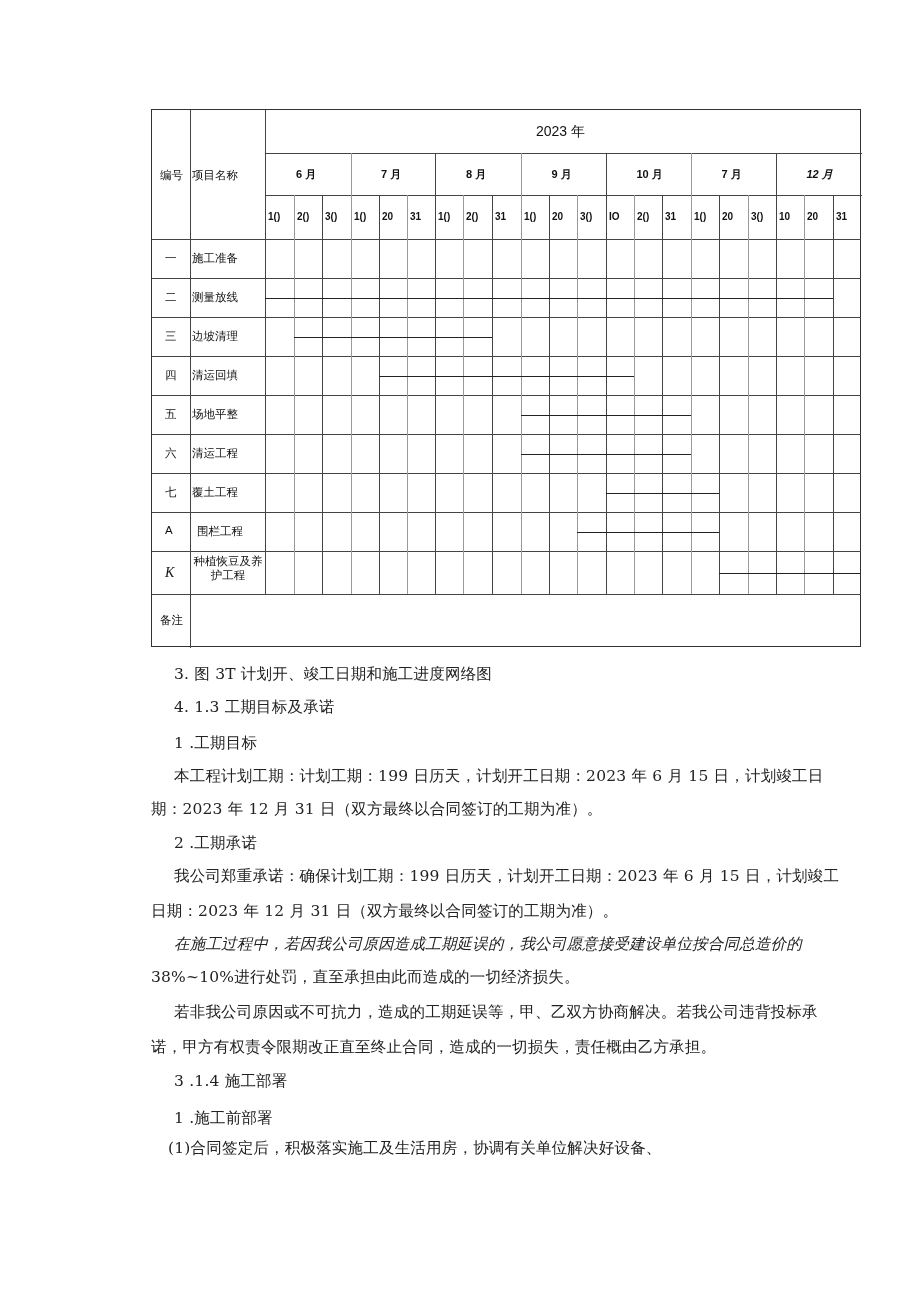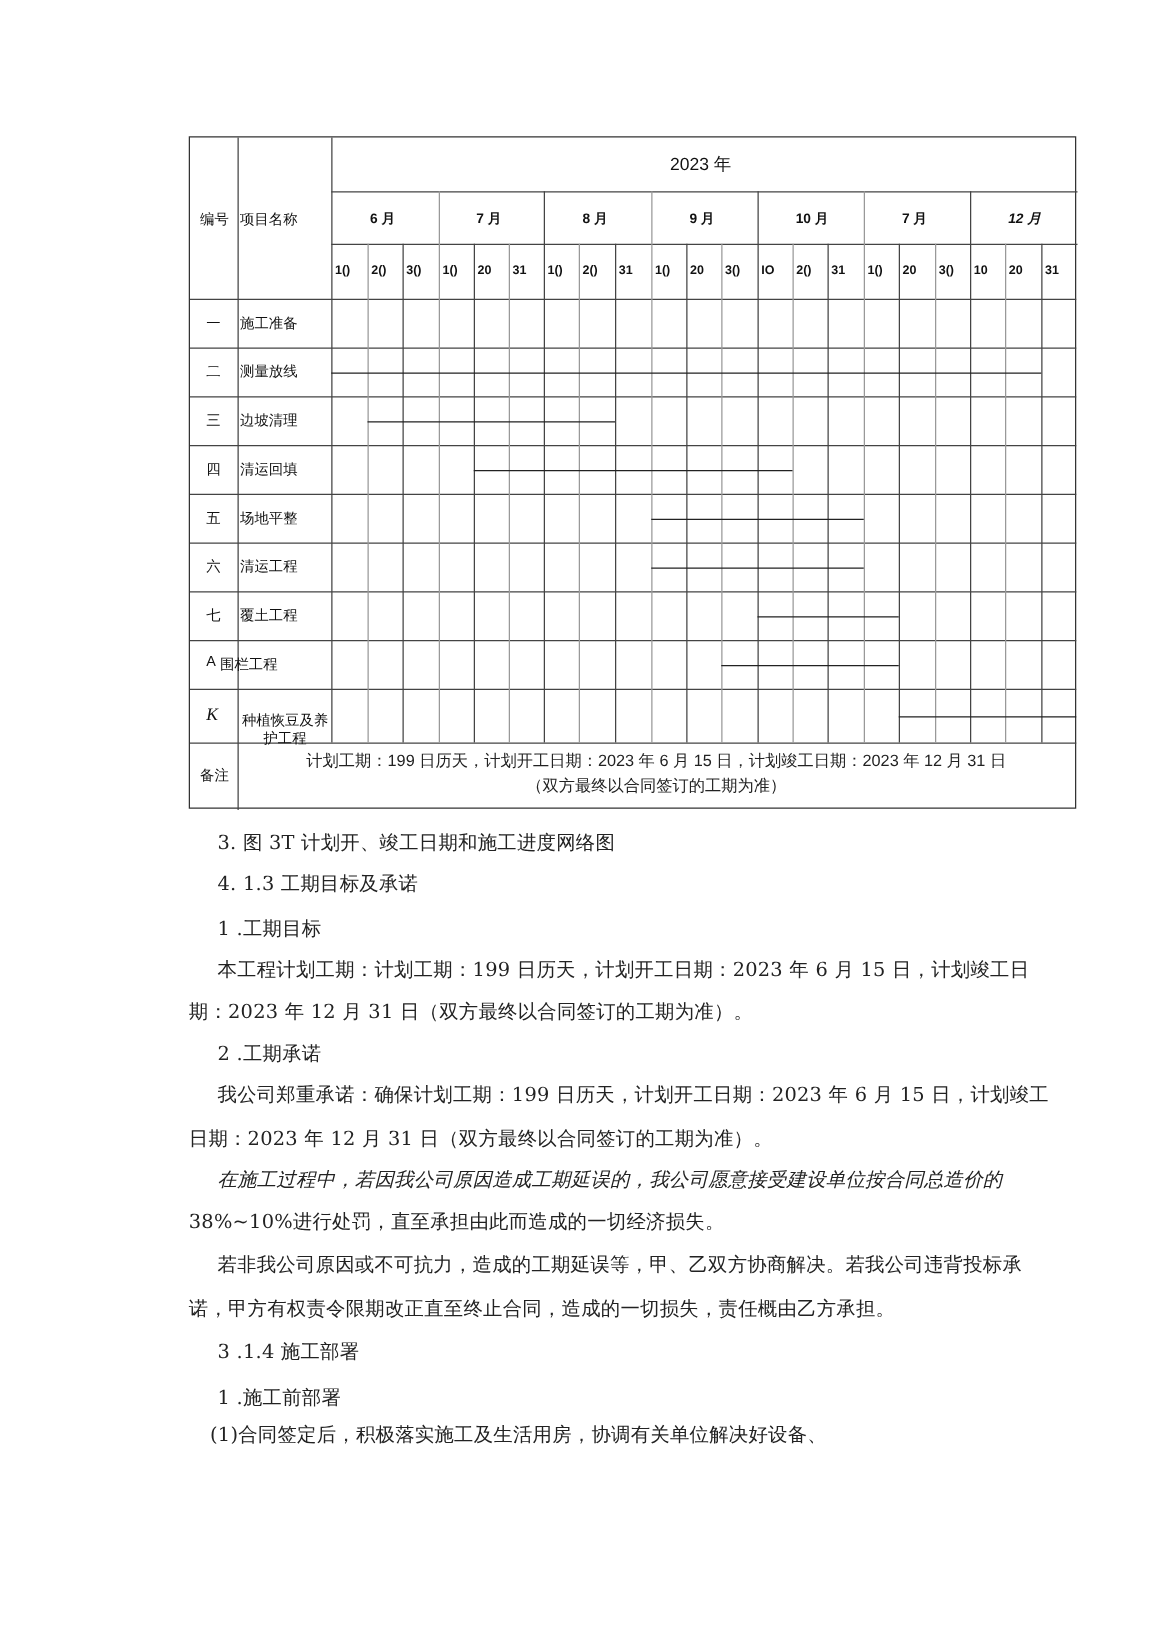--- a/index.html
+++ b/index.html
@@ -31,24 +31,20 @@
 </head>
 <body>
 
 <div class="gantt" id="gantt">
 
   <span class="cell-text" style="left:8px; top:58px;">编号</span>
   <span class="cell-text" style="left:40px; top:58px;">项目名称</span>
   <span class="cell-text year-label" style="left:384px; top:13px;">2023 年</span>
 
   <span class="cell-text" style="left:8px; top:503px;">备注</span>
-  <div class="remarks">
-    <div>计划工期：199 日历天，计划开工日期：2023 年 6 月 15 日，计划竣工日期：2023 年 12 月 31 日</div>
-    <div>（双方最终以合同签订的工期为准）</div>
-  </div>
 <div class="line-h" style="left: 113px; width: 597px; top: 43px;"></div>
     <div class="line-h" style="left: 113px; width: 597px; top: 85px;"></div>
     <div class="line-h" style="left: 0px; width: 709px; top: 129px;"></div>
     <div class="line-h" style="left: 0px; width: 709px; top: 168px;"></div>
     <div class="line-h" style="left: 0px; width: 709px; top: 207px;"></div>
     <div class="line-h" style="left: 0px; width: 709px; top: 246px;"></div>
     <div class="line-h" style="left: 0px; width: 709px; top: 285px;"></div>
     <div class="line-h" style="left: 0px; width: 709px; top: 324px;"></div>
     <div class="line-h" style="left: 0px; width: 709px; top: 363px;"></div>
     <div class="line-h" style="left: 0px; width: 709px; top: 402px;"></div>
@@ -112,23 +108,23 @@
     <span class="cell-text" style="left: 40px; top: 218.5px;">边坡清理</span>
     <span class="cell-text" style="left: 13px; top: 257.5px;">四</span>
     <span class="cell-text" style="left: 40px; top: 257.5px;">清运回填</span>
     <span class="cell-text" style="left: 13px; top: 296.5px;">五</span>
     <span class="cell-text" style="left: 40px; top: 296.5px;">场地平整</span>
     <span class="cell-text" style="left: 13px; top: 335.5px;">六</span>
     <span class="cell-text" style="left: 40px; top: 335.5px;">清运工程</span>
     <span class="cell-text" style="left: 13px; top: 374.5px;">七</span>
     <span class="cell-text" style="left: 40px; top: 374.5px;">覆土工程</span>
     <span class="cell-text" style="left: 13px; top: 413.5px;">A</span>
-    <span class="cell-text" style="left: 24px; top: 413.5px;">围栏工程</span>
+    <span class="cell-text" style="left: 45px; top: 413.5px;">围栏工程</span>
     <span class="cell-text" style="left: 13px; top: 454.5px; font-style: italic; font-family: &quot;Liberation Serif&quot;, serif; font-size: 14px;">K</span>
-    <span class="cell-text" style="white-space: normal; width: 72px; text-align: center; line-height: 14px; left: 40px; top: 460px;">种植恢豆及养护工程</span>
+    <span class="cell-text" style="white-space: normal; width: 72px; text-align: center; line-height: 14px; left: 40px; top: 444px;">种植恢豆及养护工程</span>
     <div class="bar" style="left: 113px; width: 568px; top: 188px;"></div>
     <div class="bar" style="left: 142px; width: 198px; top: 227px;"></div>
     <div class="bar" style="left: 227px; width: 255px; top: 266px;"></div>
     <div class="bar" style="left: 369px; width: 170px; top: 305px;"></div>
     <div class="bar" style="left: 369px; width: 170px; top: 344px;"></div>
     <div class="bar" style="left: 454px; width: 113px; top: 383px;"></div>
     <div class="bar" style="left: 425px; width: 142px; top: 422px;"></div>
     <div class="bar" style="left: 567px; width: 142px; top: 463px;"></div>
   </div>
 

